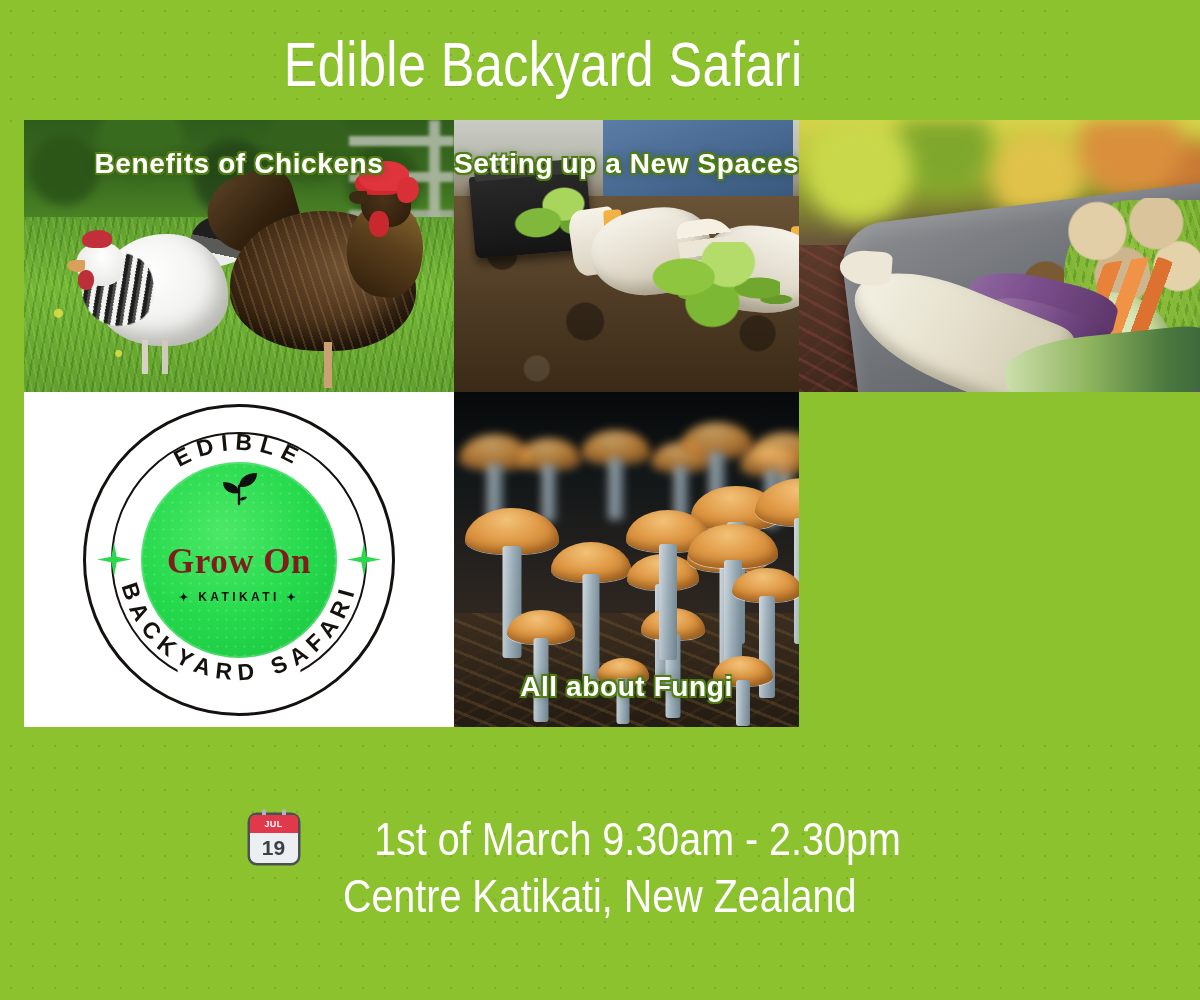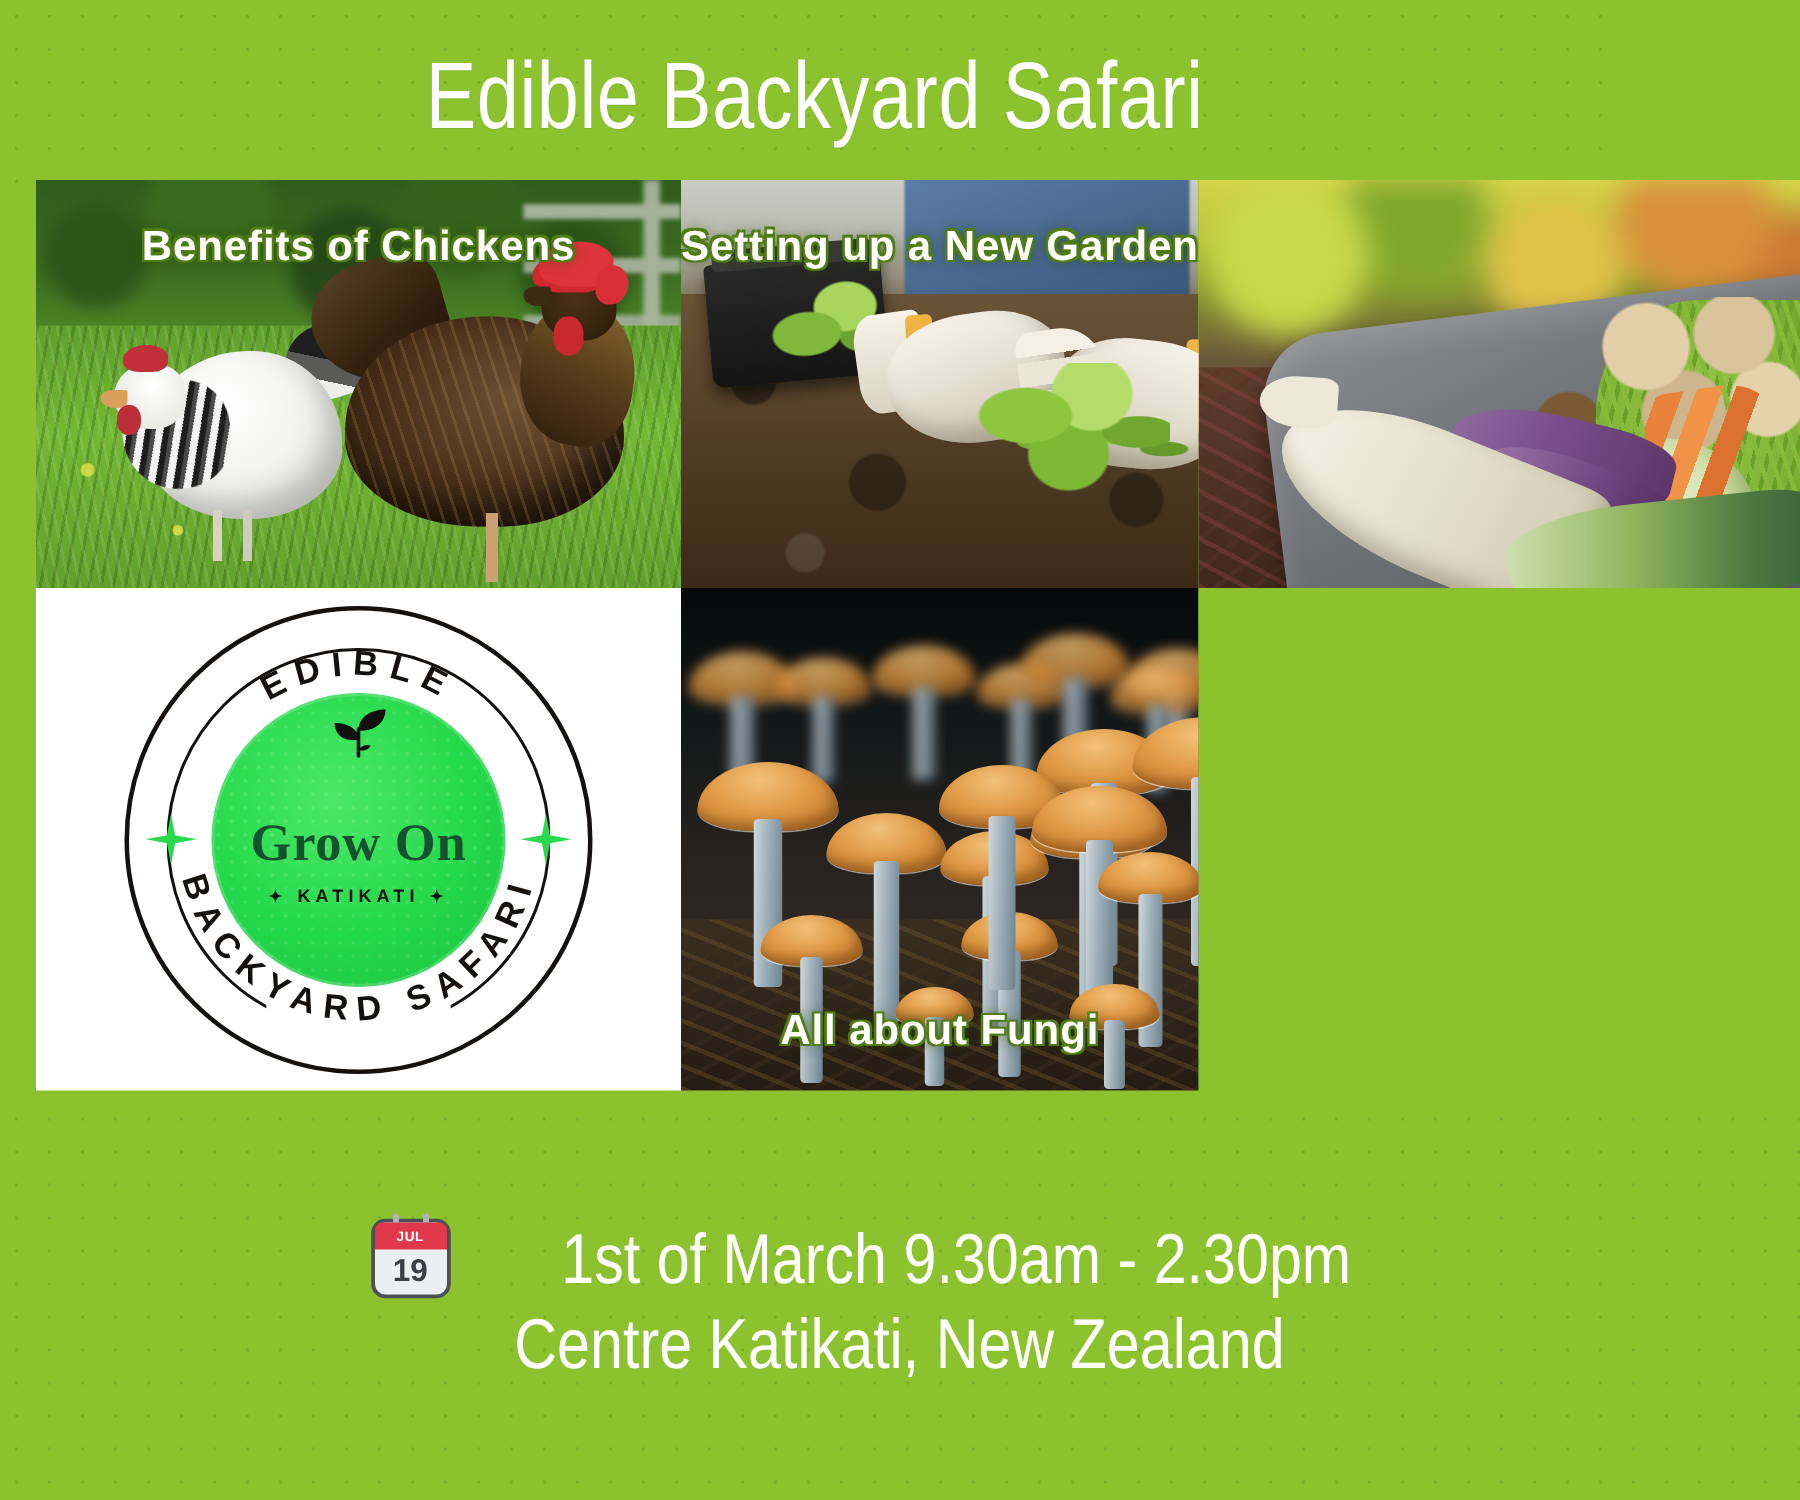--- a/index.html
+++ b/index.html
@@ -500,21 +500,21 @@
   .spark{
     position:absolute; top:50%; width:34px; height:34px; margin-top:-17px;
     background:#2bd94f; z-index:7;
     clip-path:polygon(50% 0%,58% 42%,100% 50%,58% 58%,50% 100%,42% 58%,0% 50%,42% 42%);
   }
   .spark-l{ left:14px; }
   .spark-r{ right:14px; }
   .brand{
     position:absolute; left:0; right:0; top:140px; text-align:center; z-index:6;
     font-family:"Liberation Serif", serif;
-    font-weight:700; font-size:35px; color:#14532d; line-height:1;
+    font-weight:700; font-size:35px; color:#7f1d1d; line-height:1;
     letter-spacing:.5px;
   }
   .katikati{
     position:absolute; left:0; right:0; top:186px; text-align:center; z-index:6;
     font-size:12px; font-weight:700; color:#101010;
     letter-spacing:3.4px;
   }
   .arc-text{ position:absolute; inset:0; z-index:5; }
   .arc-text text{
     font-family:"Liberation Sans", sans-serif;
@@ -663,21 +663,21 @@
           <div class="glove">
               <div class="cuff"></div>
               <div class="band"></div>
               <div class="palm"></div>
               <div class="fingers"></div>
             </div>
         </div>
         <div class="gd-seedling-b"></div>
         <div class="gd-sprig"></div>
       </div>
-      <div class="tile-label label-top">Setting up a New Garden</div>
+      <div class="tile-label label-top">Setting up a New Spaces</div>
     </div>
 
 
     <div class="tile">
       <div class="scene veg">
         <div class="vg-bokeh"></div>
         <div class="vg-mulch"></div>
         <div class="vg-tray"></div>
         <div class="vg-potatoes"></div>
         <div class="vg-roots"></div>

